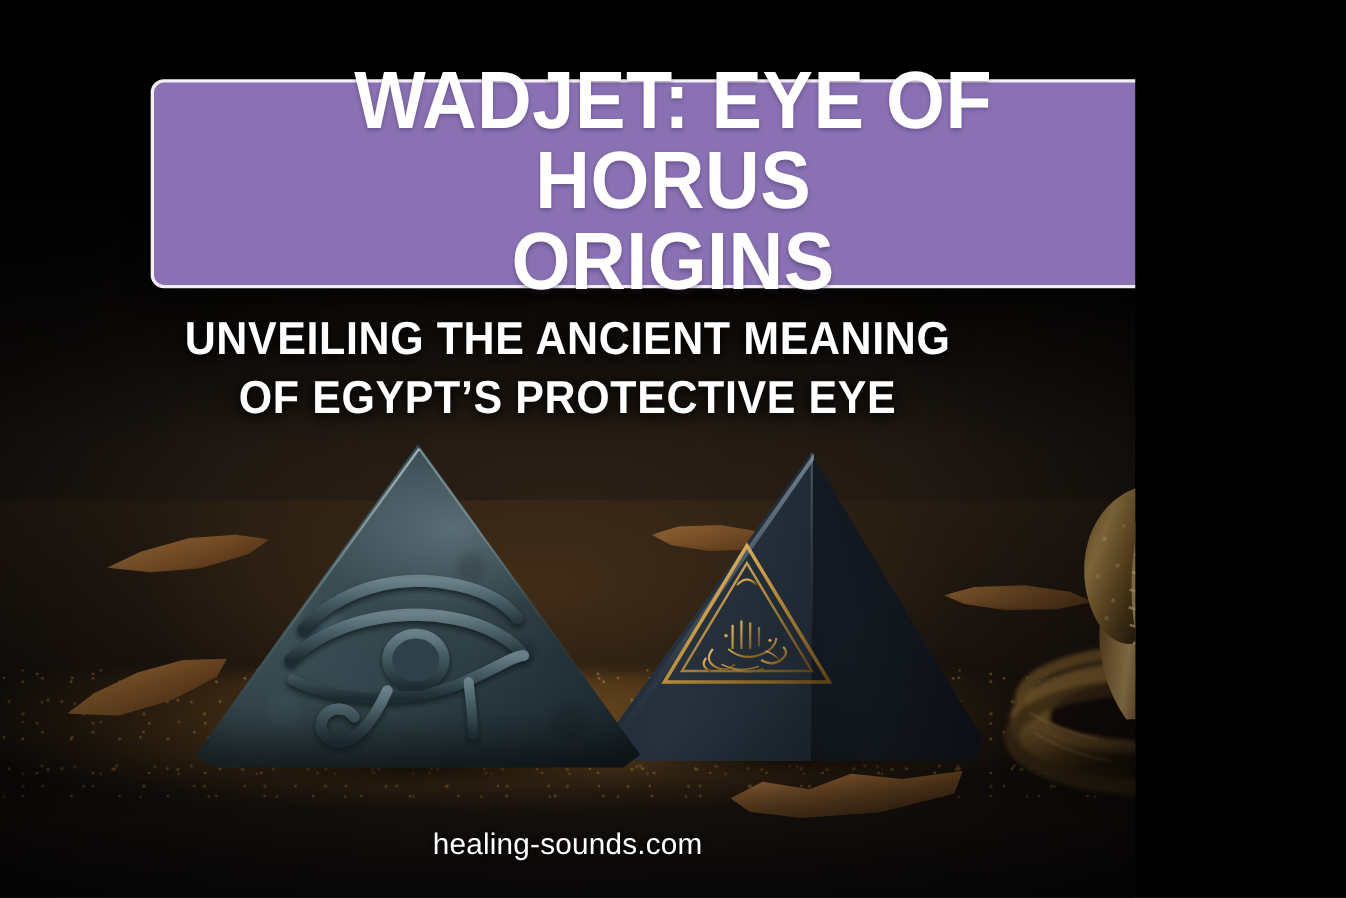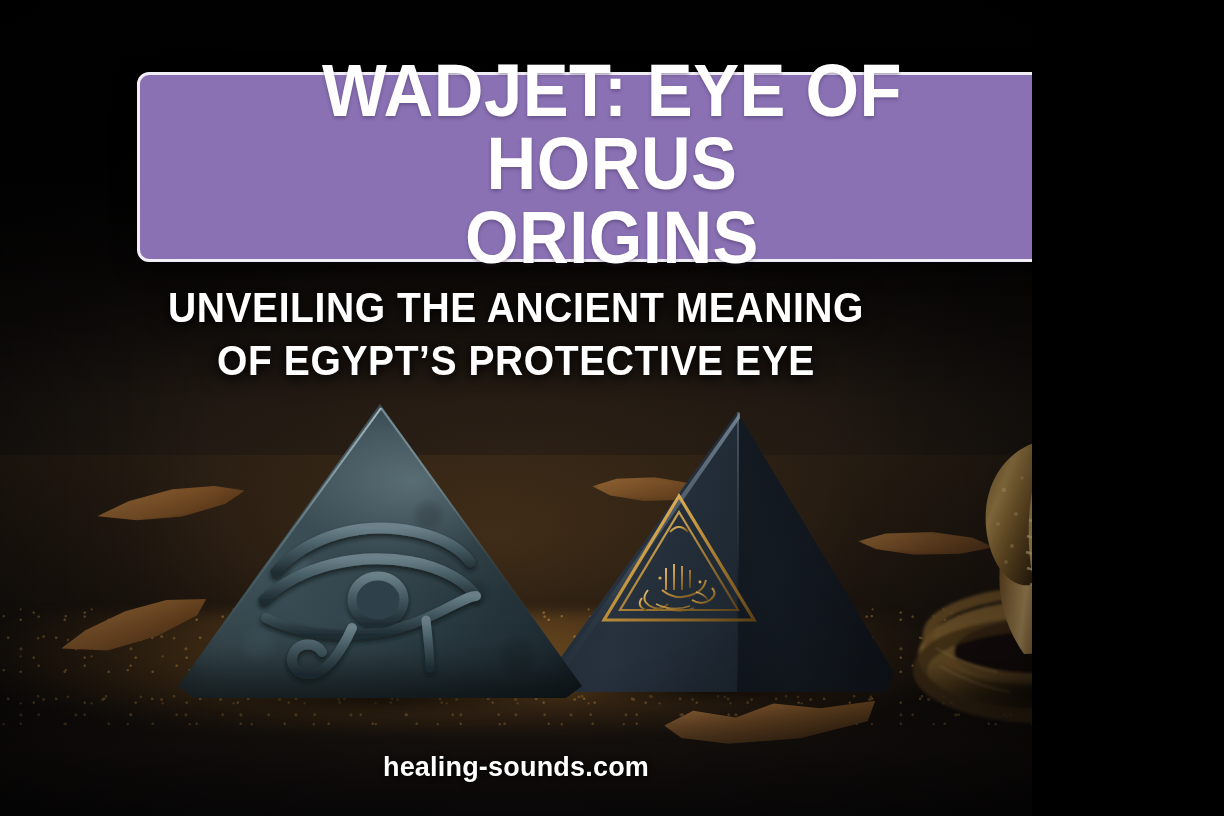--- a/index.html
+++ b/index.html
@@ -345,21 +345,21 @@
     white-space: pre-line;
   }
   .watermark {
     position: absolute;
     left: 0;
     right: 0;
     top: 752px;
     margin: 0;
     color: #ffffff;
     font-family: "Liberation Sans", sans-serif;
-    font-weight: 700;
+    font-weight: 400;
     font-size: 27px;
     letter-spacing: 0.2px;
     text-align: center;
     text-shadow: 0 1px 6px rgba(0,0,0,0.9);
   }
 </style>
 </head>
 <body>
 
 <div id="poster">

